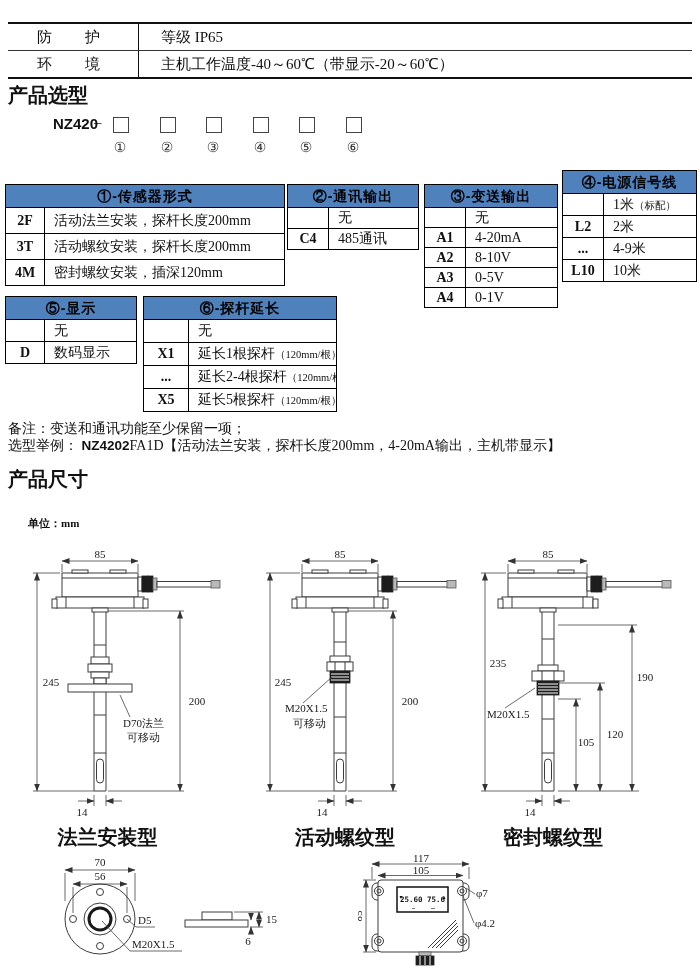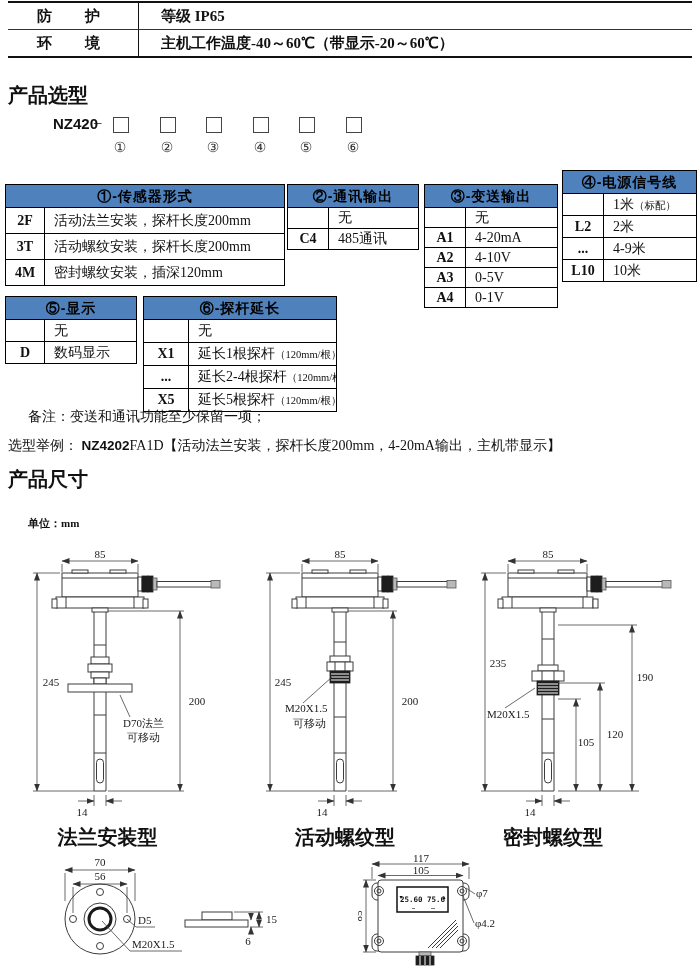--- a/index.html
+++ b/index.html
@@ -1,19 +1,19 @@
 <!DOCTYPE html>
 <html><head>
 <meta charset="utf-8">
 <style>
   html,body{margin:0;padding:0;background:#fff;}
   .page{position:relative;width:700px;height:967px;background:#fff;overflow:hidden;
         font-family:"Liberation Serif",serif;color:#111;}
   
-  .spec{position:absolute;left:8px;top:1px;width:684px;border-top:2.5px solid #111;border-bottom:2.5px solid #111;font-weight:bold;}
+  .spec{position:absolute;left:8px;top:22px;width:684px;border-top:2.5px solid #111;border-bottom:2.5px solid #111;}
   .spec-row{display:flex;height:26px;line-height:26px;font-size:15px;}
   .spec-row+.spec-row{border-top:1px solid #333;}
   .spec-label{width:130px;text-align:center;letter-spacing:9px;border-right:1.2px solid #111;}
   .spec-value{flex:1;padding-left:22px;}
   
   .h1{position:absolute;left:8px;font-family:"Liberation Sans",sans-serif;font-weight:bold;font-size:20px;}
   
   .model-prefix{position:absolute;left:53px;top:115px;font-family:"Liberation Sans",sans-serif;font-weight:bold;font-size:15px;}
   .model-dash{position:absolute;left:94px;top:114px;font-size:15px;}
   .cbox{position:absolute;top:117px;width:14px;height:14px;border:1.3px solid #444;background:#fff;}
@@ -111,21 +111,21 @@
     <div class="sel-row">
       <div class="sel-code"></div>
       <div class="sel-desc">无</div>
     </div>
     <div class="sel-row">
       <div class="sel-code">A1</div>
       <div class="sel-desc">4-20mA</div>
     </div>
     <div class="sel-row">
       <div class="sel-code">A2</div>
-      <div class="sel-desc">4-10V</div>
+      <div class="sel-desc">8-10V</div>
     </div>
     <div class="sel-row">
       <div class="sel-code">A3</div>
       <div class="sel-desc">0-5V</div>
     </div>
     <div class="sel-row">
       <div class="sel-code">A4</div>
       <div class="sel-desc">0-1V</div>
     </div>
   </div>
@@ -175,21 +175,21 @@
     <div class="sel-row">
       <div class="sel-code">...</div>
       <div class="sel-desc"><span>延长2-4根探杆</span><span class="small">（120mm/根）</span></div>
     </div>
     <div class="sel-row">
       <div class="sel-code">X5</div>
       <div class="sel-desc"><span>延长5根探杆</span><span class="small">（120mm/根）</span></div>
     </div>
   </div>
 
-  <div class="note-line" style="top:408px;margin-left:20px;">
+  <div class="note-line" style="top:420px;">
     <span>备注：</span><span>变送和通讯功能至少保留一项；</span>
   </div>
   <div class="note-line" style="top:437px;">
     <span>选型举例：</span>
     <span class="bold-sans" style="font-size:13.5px;">NZ4202</span><span>FA1D</span><span>【活动法兰安装，探杆长度200mm，4-20mA输出，主机带显示】</span>
   </div>
 
   <div class="h1" style="top:466px;">产品尺寸</div>
   <div class="unit">单位：mm</div>
 

